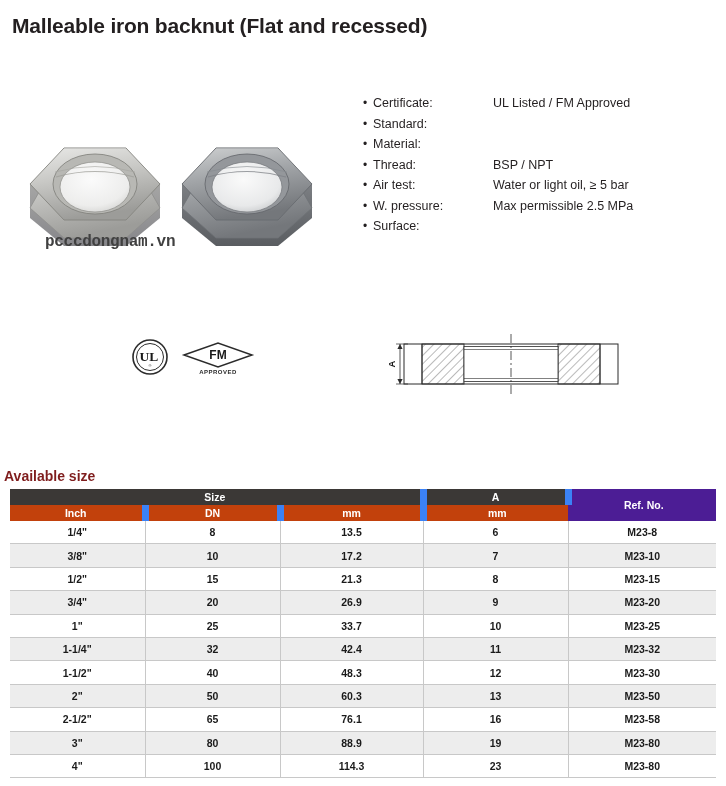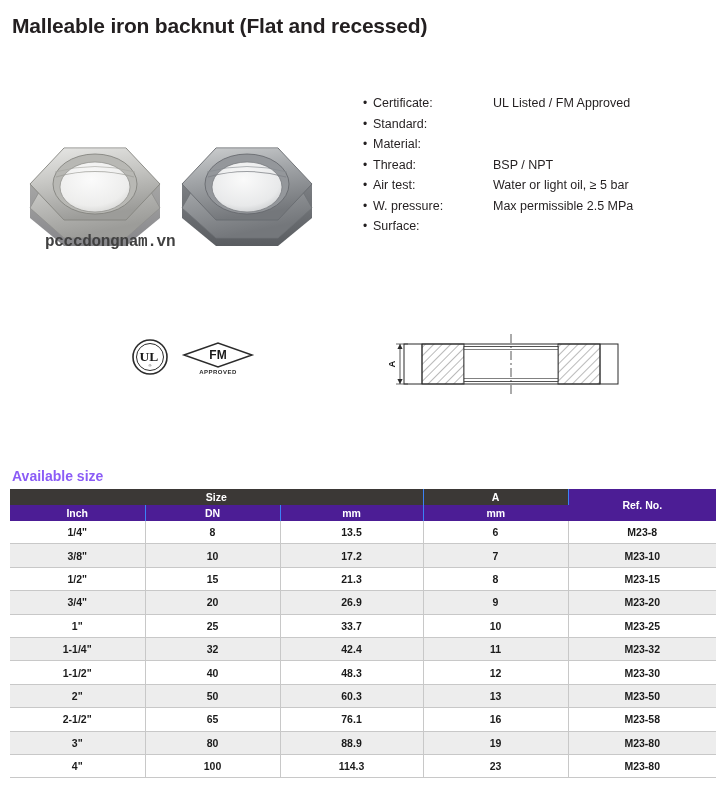--- a/index.html
+++ b/index.html
@@ -91,25 +91,25 @@
     position: absolute;
     left: 386px;
     top: 332px;
     width: 250px;
     height: 64px;
   }
 
   
   .section-title {
     position: absolute;
-    left: 12px;
+    left: 4px;
     top: 468px;
     font-size: 14px;
     font-weight: bold;
-    color: #8b5cf6;
+    color: #7f1d1d;
   }
 
   .size-table {
     position: absolute;
     left: 10px;
     top: 489px;
     width: 706px;
     border-collapse: collapse;
     table-layout: fixed;
     font-size: 10.5px;
@@ -118,25 +118,25 @@
   .size-table td {
     text-align: center;
     vertical-align: middle;
     padding: 0;
   }
   .size-table th {
     color: #ffffff;
     font-weight: bold;
     font-size: 10.5px;
     height: 16px;
-    border-right: 1px solid #3b82f6;
+    border-right: 7px solid #3b82f6;
   }
   .size-table th:last-child { border-right: none; }
   .th-dark { background: #3b3836; }
-  .th-red  { background: #4c1d95; }
+  .th-red  { background: #c2410c; }
   .th-ref  { background: #4c1d95; font-size: 11px; }
 
   .size-table td {
     height: 22.4px;
     border-right: 1px solid #c8c8c8;
     border-bottom: 1px solid #c8c8c8;
     color: #1a1a1a;
     font-weight: bold;
     font-size: 10.5px;
   }

